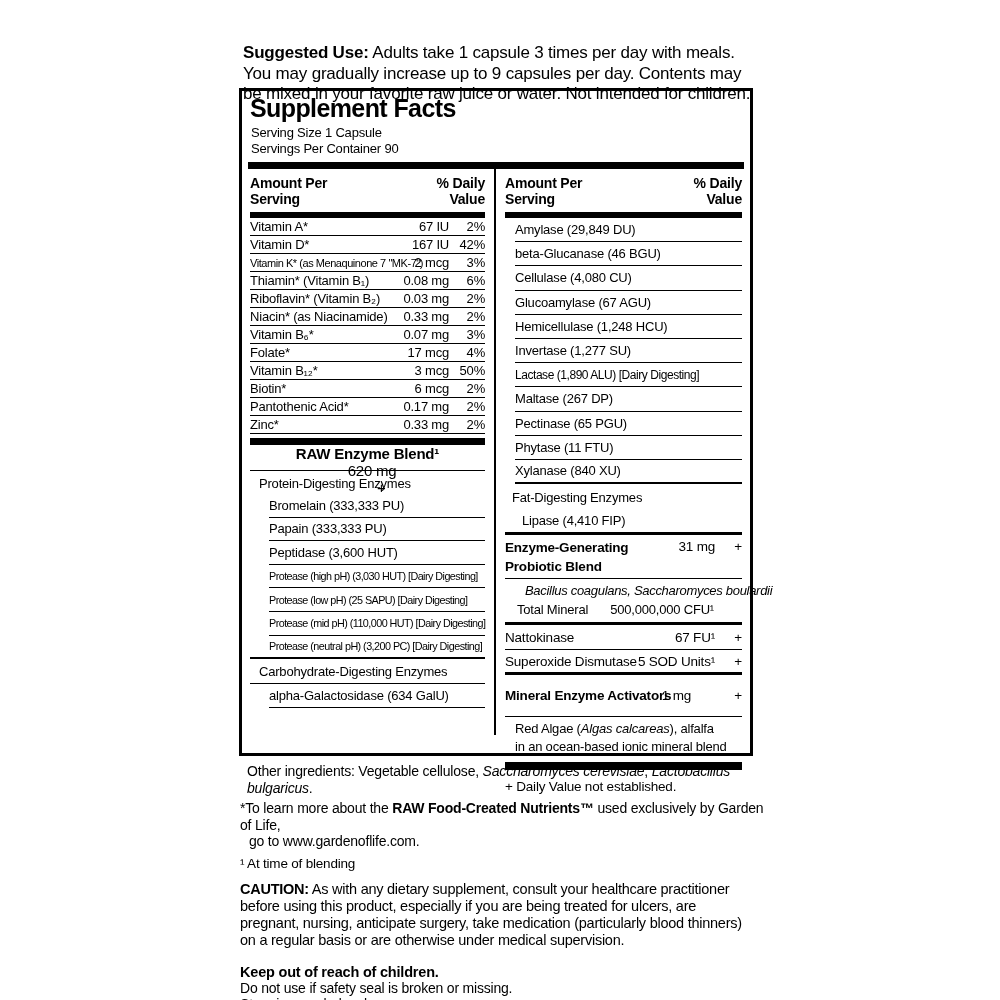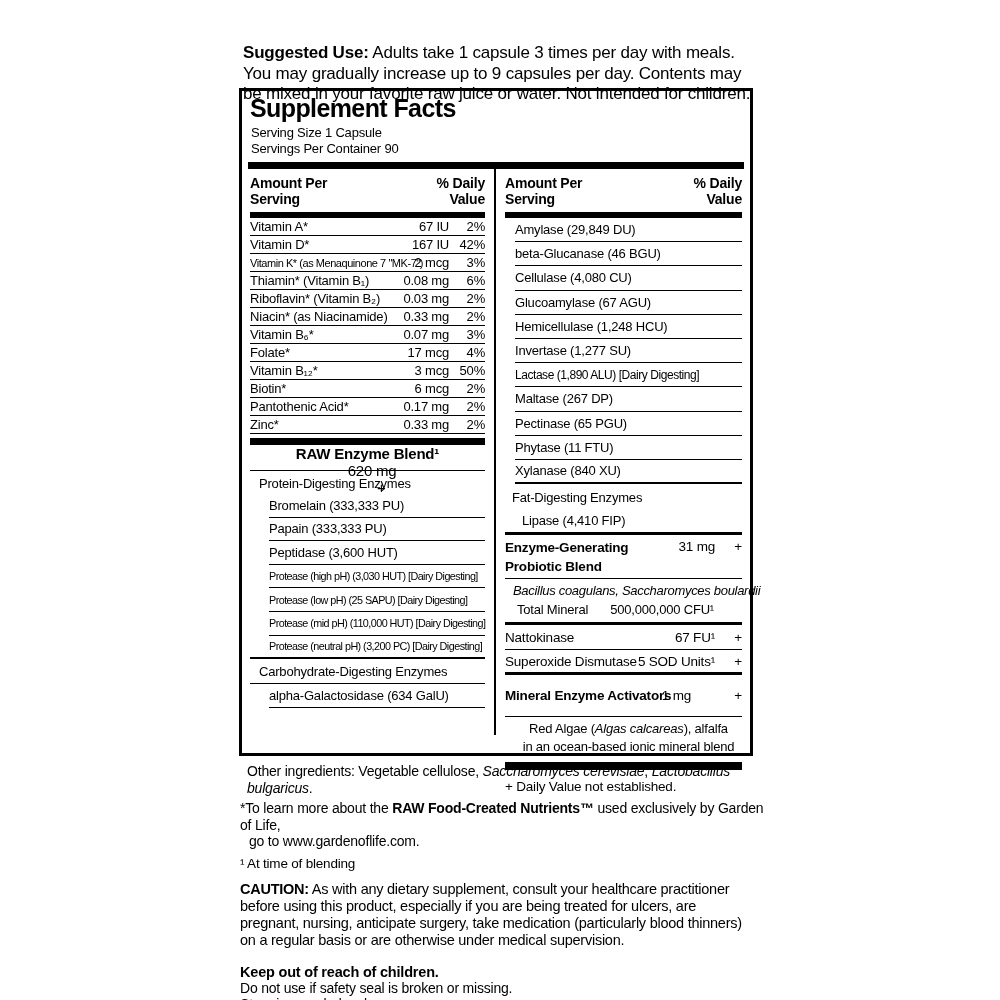--- a/index.html
+++ b/index.html
@@ -68,35 +68,35 @@
 
   .fat-label { font-size:13px; padding:6px 0 3px 7px; white-space:nowrap; }
   .fat-item { display:flex; align-items:center; height:24px; margin-left:17px; font-size:13px; white-space:nowrap; }
   .line-3 { height:0; border-bottom:3px solid #000; }
 
   .dual-row { display:flex; border-bottom:1.6px solid #000; padding:4px 0 2px 0; font-size:13.5px; }
   .dual-row .dname { flex:1; font-weight:bold; line-height:18.5px; white-space:nowrap; }
   .dual-row .amt { text-align:right; }
   .dual-row .dv { width:27px; text-align:right; }
 
-  .species { font-style:italic; font-size:13px; margin-left:8px; padding:4px 0 2px 0; white-space:nowrap; letter-spacing:-0.3px; }
+  .species { font-style:italic; font-size:13px; margin-left:20px; padding:4px 0 2px 0; white-space:nowrap; letter-spacing:-0.3px; }
   .cultures { display:flex; margin-left:12px; font-size:13px; padding:2px 0 5px 0; }
   .cultures .clabel { flex:none; }
   .cultures .cval { flex:1; text-align:right; margin-right:28px; }
 
   .rrow { font-size:13.5px; height:25px; }
   .rrow .amt { flex:none; }
   .rrow .dv { width:27px; }
   .rrow-heavy { border-bottom-width:3px; }
 
   .mineral-row { height:42px; font-size:13.5px;gap:24px; }
   .mineral-row .name { font-weight:bold; }
   .mineral-row .dv { width:27px; }
 
-  .mdesc { margin-left:10px; font-size:13px; line-height:18px; padding-top:3px; white-space:nowrap;text-align:center; }
+  .mdesc { margin-left:10px; font-size:13px; line-height:18px; padding-top:3px; white-space:nowrap; }
   .bar-end { height:8px; background:#000; margin-top:6px; }
   .dv-note { font-size:13.5px; padding-top:9px; }
 
   
   .foot { position:absolute; left:240px; top:763px; width:525px; font-size:14px; line-height:16.5px; }
   .oi-line { margin-left:7px; font-size:14px; }
   .learn-line { margin-top:4px; font-size:14px; }
   .learn-line2 { margin-left:9px; font-size:14px; }
   .blend-time { margin-top:6px; font-size:13.5px; }
   .caution-par { margin-top:9px; width:516px; font-size:14.5px; line-height:17px; letter-spacing:-0.25px; }

